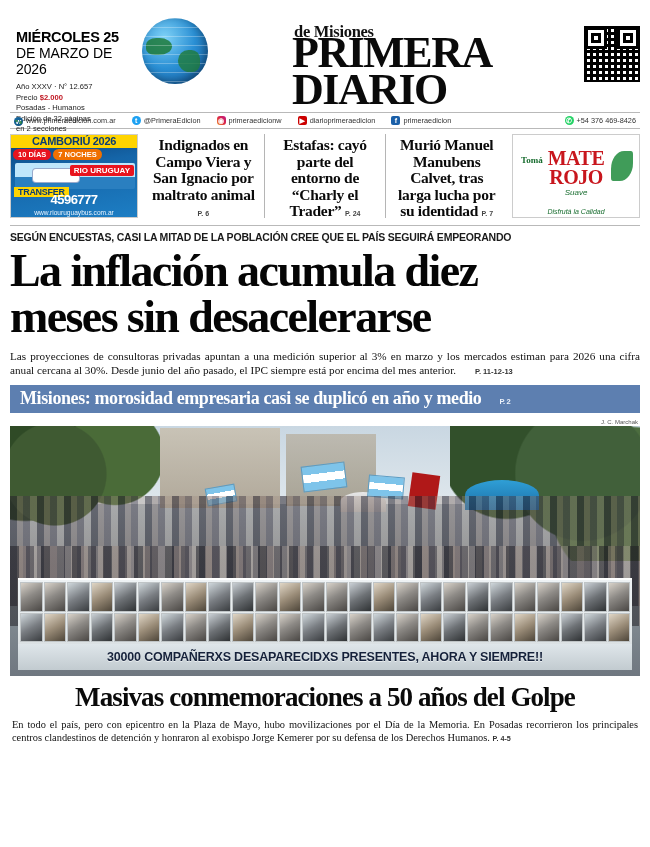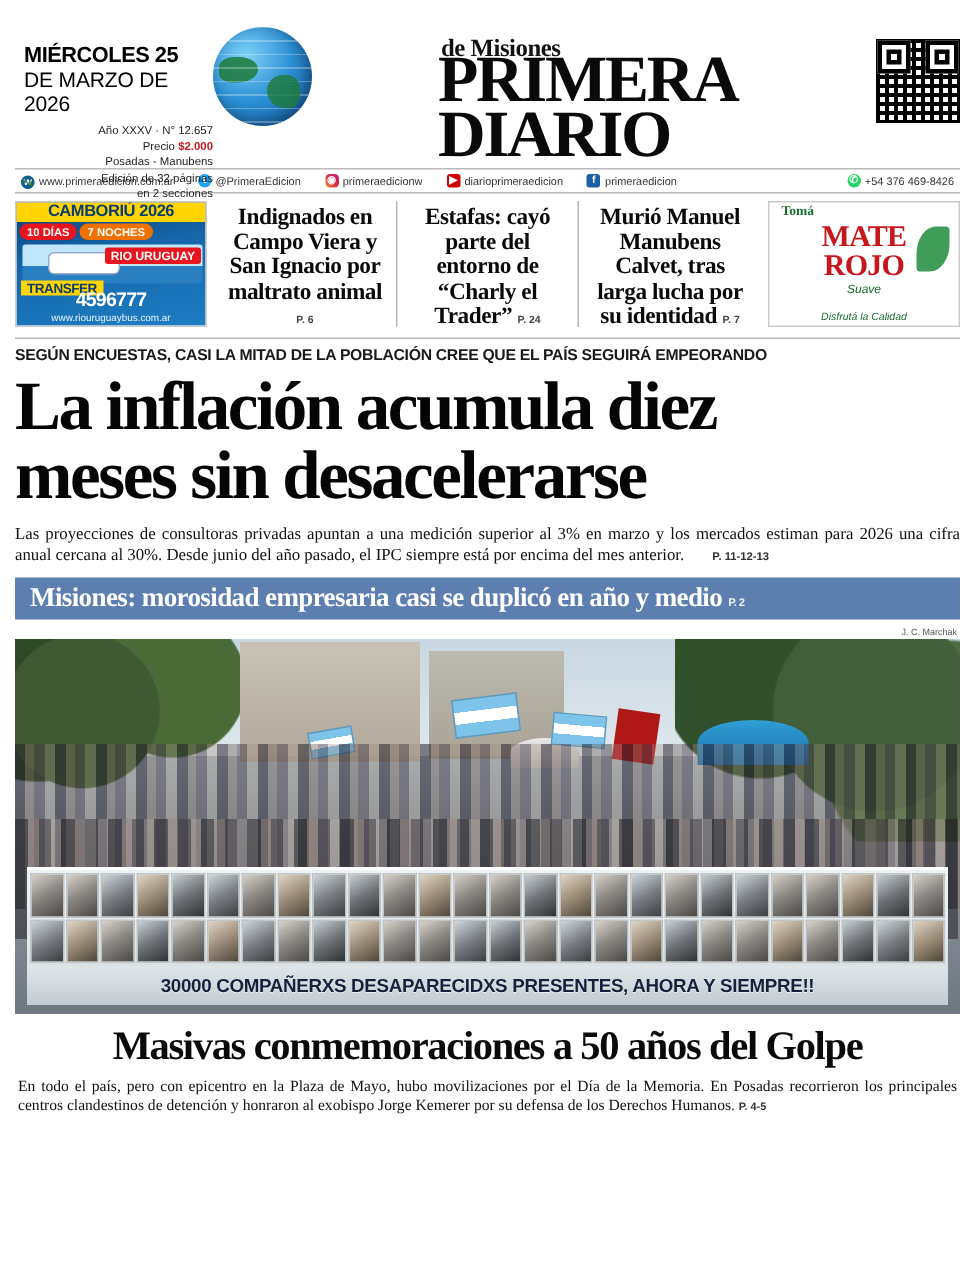--- a/index.html
+++ b/index.html
@@ -40,21 +40,20 @@
   .mast-date2 {
     font-size: 14px;
     color: #000;
     letter-spacing: -0.1px;
     margin-bottom: 5px;
   }
   .mast-meta {
     font-size: 7.6px;
     line-height: 1.38;
     color: #222;
-    text-align: right;
   }
   .mast-meta .red { color: #c01722; font-weight: bold; }
 
   .mast-center {
     flex: 1;
     position: relative;
     padding-top: 6px;
   }
   .logo-row {
     display: flex;
@@ -279,21 +278,21 @@
 
   .ad-right {
     width: 128px;
     border: 1px solid #ccc;
     background: #ffffff;
     position: relative;
     overflow: hidden;
     text-align: center;
   }
   .ad-right .toma {
-    position: absolute; left: 8px; top: 0;
+    position: absolute; left: 8px; top: 20px;
     font-size: 9px; color: #176c2e; font-weight: bold;
     font-family: "Liberation Serif", serif;
   }
   .ad-right .mate {
     margin-top: 14px;
     font-family: "Liberation Serif", serif;
     font-weight: bold;
     font-size: 20px;
     color: #c8161d;
     line-height: 0.95;
@@ -355,21 +354,21 @@
     margin-top: 8px;
     background: #5d7fb0;
     color: #ffffff;
     font-family: "Liberation Serif", serif;
     font-weight: bold;
     font-size: 18px;
     letter-spacing: -0.4px;
     padding: 3px 10px 4px 10px;
     display: flex;
     align-items: baseline;
-    gap: 4px;
+    gap: 18px;
   }
   .bluebar .pg {
     font-family: "Liberation Sans", sans-serif;
     font-size: 7.5px;
     font-weight: bold;
     color: #eef3fb;
   }
 
   
   .photowrap { margin-top: 5px; position: relative; }
@@ -524,21 +523,21 @@
 
     <div class="mast-left">
       <div class="mast-date">MIÉRCOLES 25</div>
       <div class="mast-date2">DE MARZO DE 2026</div>
       <div class="mast-meta">
         <div>Año XXXV · N° 12.657</div>
         <div>
           <span>Precio</span>
           <span class="red">$2.000</span>
         </div>
-        <div>Posadas - Manubens</div>
+        <div>Posadas - Humanos</div>
         <div>Edición de 32 páginas</div>
         <div>en 2 secciones</div>
       </div>
     </div>
 
     <div class="mast-center">
       <div class="logo-row">
         <div class="globe">
             <span class="globe-grid"></span>
           </div>

